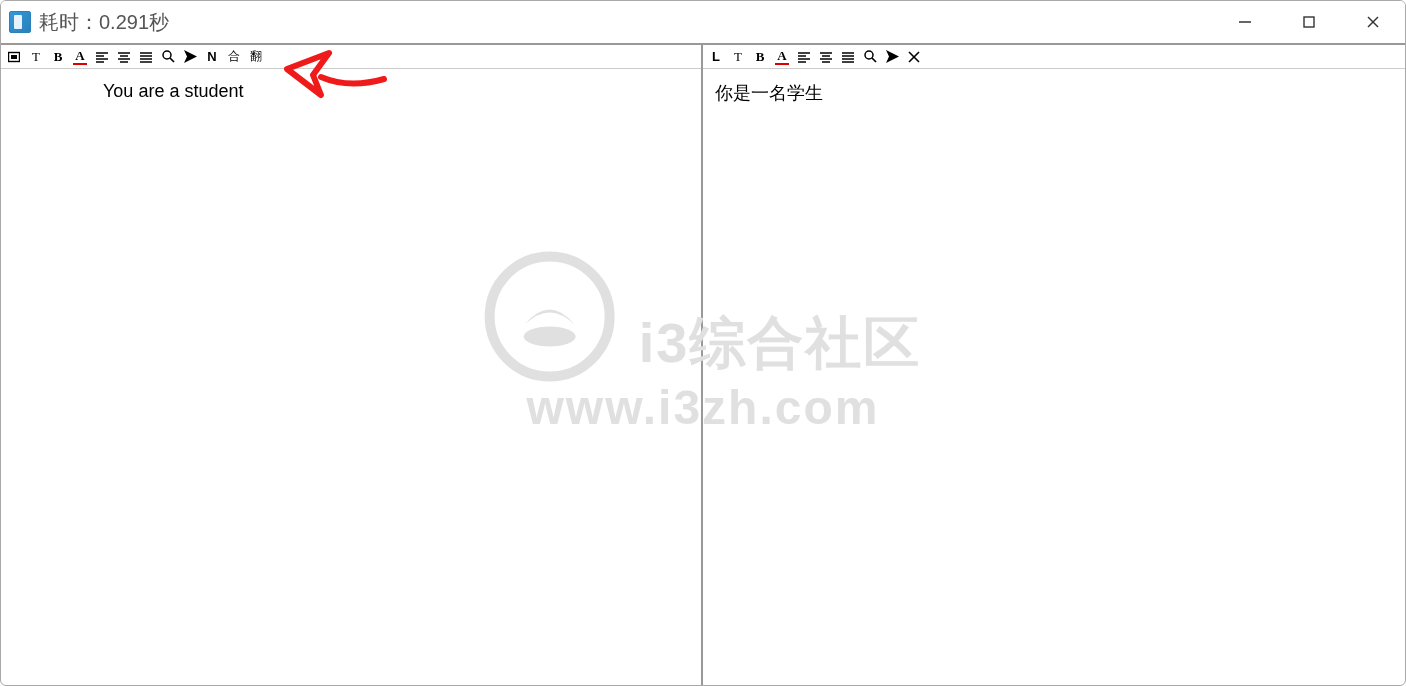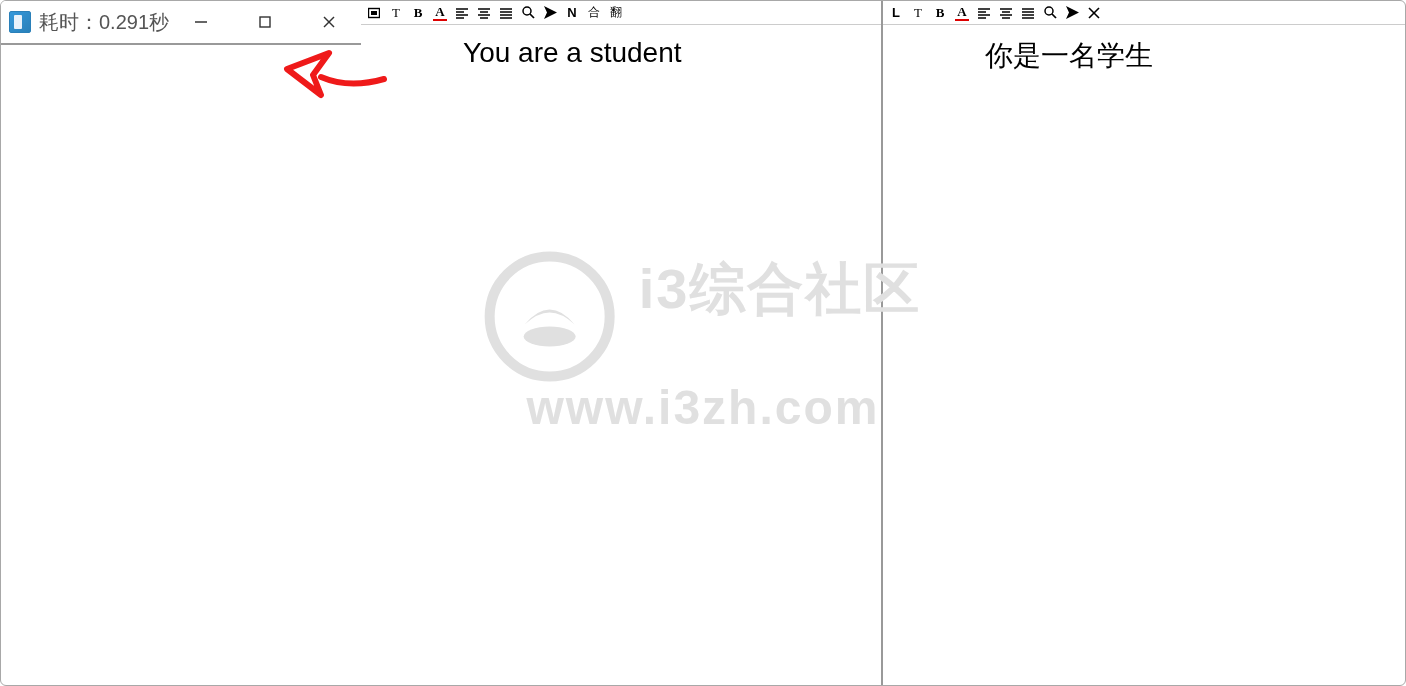--- a/index.html
+++ b/index.html
@@ -14,21 +14,21 @@
   * { box-sizing: border-box; }
   html, body {
     margin: 0; padding: 0;
     width: 1406px; height: 686px;
     font-family: "Segoe UI", "Microsoft YaHei", Arial, sans-serif;
     background: #fff;
     overflow: hidden;
   }
   .window {
     width: 1406px; height: 686px;
-    display: flex; flex-direction: row;
+    display: flex; flex-direction: column;
     border: 1px solid #a8a8a8;
     border-radius: 6px;
     position: relative;
     background: #fff;
     overflow: hidden;
   }
   
   .titlebar {
     height: 44px;
     background: #fff;
@@ -96,46 +96,46 @@
     min-width:14px; height:16px;
     cursor: default;
   }
   .tbtn svg { display:block; }
   .pane .content {
     flex:1 1 auto;
     padding: 12px 24px 12px 12px;
     overflow: auto;
   }
   .source-text, .target-text {
-    font-size: 28px;
+    font-size: 18px;
     color: var(--content-text);
     white-space: pre-wrap;
     text-align: left;
   }
   .source-text { margin-left: 90px; }
-  .target-text { margin-left: 90px; }
+  .target-text { }
   
   .arrow-annot {
     position: absolute;
     top: 46px;
     left: 278px;
     width: 110px; height: 52px;
     pointer-events: none;
   }
   
   .watermark {
     position:absolute;
     left:50%; top:50%;
     transform: translate(-50%,-50%);
     text-align:center;
     color: var(--watermark);
     user-select:none;
     pointer-events:none;
   }
-  .watermark .row1 { display:flex; align-items:flex-start; justify-content:center; gap:24px;}
+  .watermark .row1 { display:flex; align-items:flex-end; justify-content:center; gap:24px;}
   .wm-text-big { font-size:56px; font-weight:700; letter-spacing:2px; }
   .wm-text-url { font-size:48px; font-weight:600; margin-top:-2px; letter-spacing:2px;}
   .wm-logo {
     width:130px; height:130px; border:10px solid var(--watermark); border-radius:50%;
     display:flex; align-items:center; justify-content:center;
   }
 </style>
 </head>
 <body>
 

